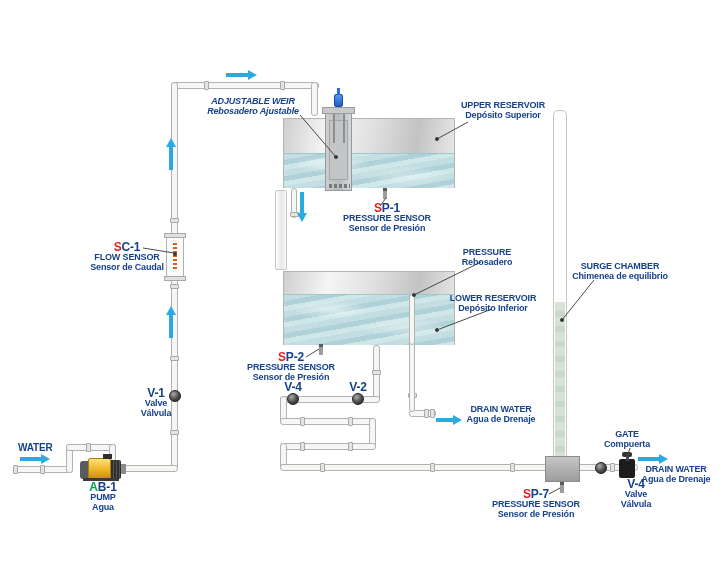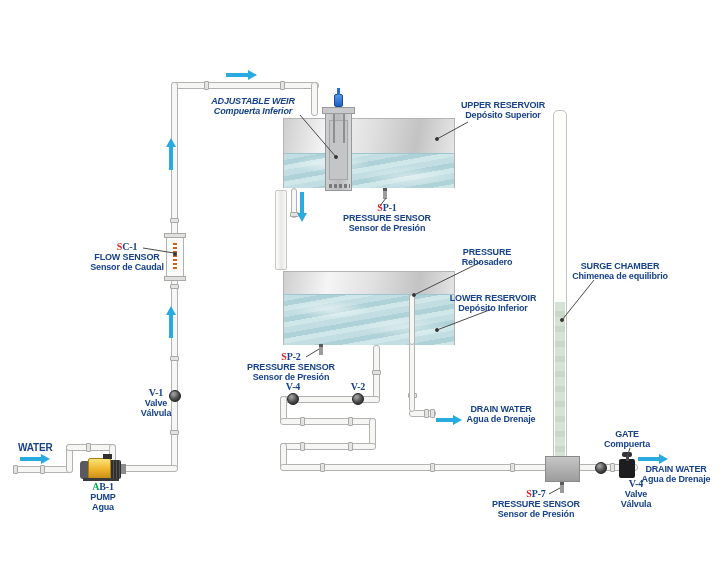--- a/index.html
+++ b/index.html
@@ -36,21 +36,21 @@
   .ar-r .bar{height:4px;}
   .ar-r .head{width:0;height:0;border-left:9px solid #29abe2;border-top:5px solid transparent;border-bottom:5px solid transparent;}
   .ar-v{flex-direction:column;}
   .ar-v .bar{width:4px;}
   .ar-up .head{width:0;height:0;border-bottom:9px solid #29abe2;border-left:5px solid transparent;border-right:5px solid transparent;}
   .ar-dn .head{width:0;height:0;border-top:9px solid #29abe2;border-left:5px solid transparent;border-right:5px solid transparent;}
   
   .lbl{position:absolute;font-weight:bold;font-size:9px;line-height:10px;color:#16418c;
        text-align:center;transform:translateX(-50%);white-space:nowrap;z-index:8;letter-spacing:-0.15px;}
   .lbl.noc{transform:none;text-align:left;}
-  .tag{font-size:10px;font-family:Liberation Serif, serif;}
+  .tag{font-size:12px;}
   .red{color:#e31e24;}
   .grn{color:#00a650;}
   svg.leaders{position:absolute;left:0;top:0;z-index:7;}
 </style>
 </head>
 <body>
 
 <div class="canvas">
 
   <div class="ph" style="left:171px;top:82px;width:148px;"></div>
@@ -202,21 +202,21 @@
         <circle cx="175" cy="254" r="1.6"></circle>
       <line x1="380" y1="206" x2="386" y2="198"></line>
       <line x1="306" y1="357" x2="319" y2="349"></line>
       <line x1="549" y1="494" x2="560" y2="488"></line>
       <line x1="630" y1="448" x2="627" y2="457"></line>
     </g>
   </svg>
 
   <div class="lbl" style="left:253px;top:96px;font-style:italic;">
     <div>ADJUSTABLE WEIR</div>
-    <div>Compuerta Inferior</div>
+    <div>Rebosadero Ajustable</div>
   </div>
 
   <div class="lbl" style="left:503px;top:100px;">
     <div>UPPER RESERVOIR</div>
     <div>Depósito Superior</div>
   </div>
 
   <div class="lbl" style="left:387px;top:203px;">
     <div class="tag"><span class="red">S</span><span>P-1</span></div>
     <div>PRESSURE SENSOR</div>

